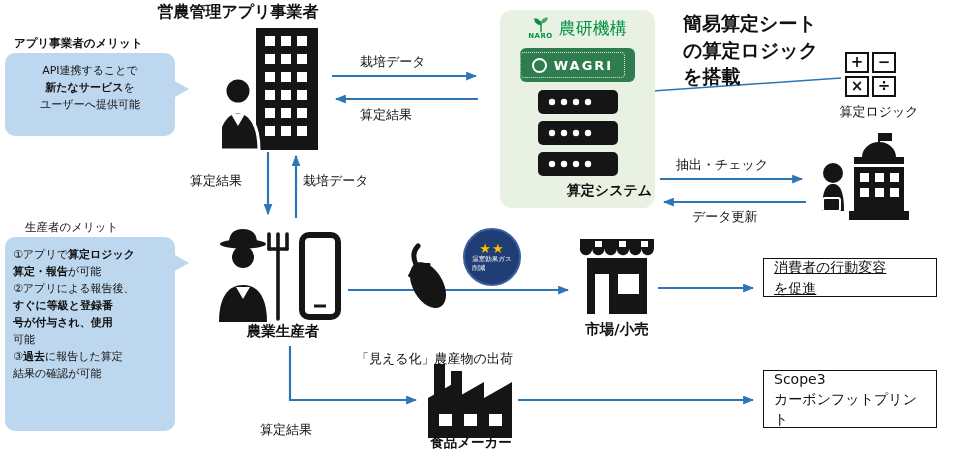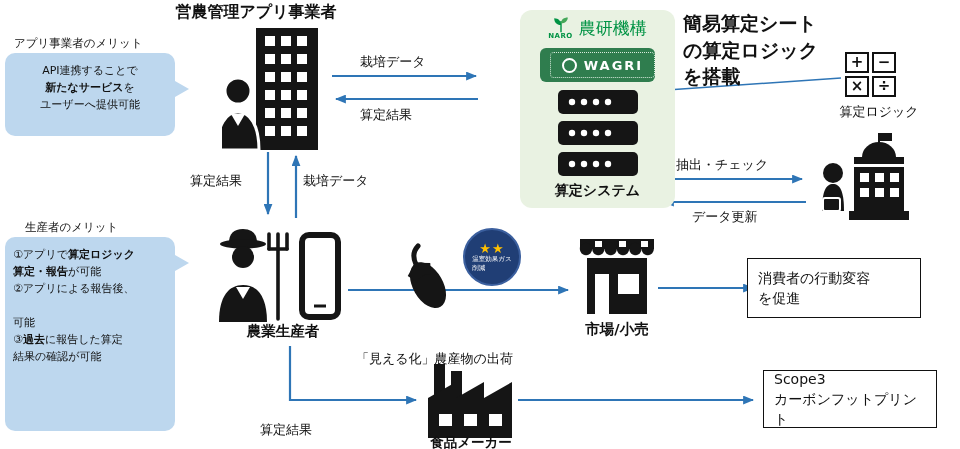--- a/index.html
+++ b/index.html
@@ -16,26 +16,26 @@
                  border-bottom:8px solid transparent;border-left:14px solid #BDD7EE;}
   .callout-text{font-size:11px;line-height:1.55;white-space:pre-line;padding:9px 8px;}
   .center{text-align:center;}
   .note{font-size:19px;font-weight:bold;line-height:1.4;white-space:pre-line;}
   .naro-panel{background:#E9F2E2;border-radius:12px;}
   .naro-logo-row{display:flex;align-items:center;justify-content:center;gap:6px;padding-top:7px;}
   .naro-mark{display:flex;flex-direction:column;align-items:center;line-height:1;}
   .naro-abbr{font-size:7px;font-weight:bold;color:#009344;letter-spacing:.5px;}
   .naro-name{font-size:17px;font-weight:normal;color:#009344;white-space:nowrap;}
   .wagri{position:absolute;left:20px;top:38px;width:115px;height:34px;background:#2F7D4E;border-radius:6px;
-         display:flex;align-items:center;justify-content:flex-end;}
+         display:flex;align-items:center;justify-content:flex-start;}
   .wagri-inner{display:flex;align-items:center;justify-content:center;gap:7px;border:1.5px dotted #D8EADC;
                border-radius:4px;width:103px;height:24px;}
   .wagri-ring{width:11px;height:11px;border:2.5px solid #fff;border-radius:50%;}
   .wagri-text{color:#fff;font-weight:bold;font-size:13px;letter-spacing:2px;}
-  .sys-label{position:absolute;left:0;top:172px;width:100%;text-align:center;font-weight:bold;font-size:14px;}
+  .sys-label{position:absolute;left:0;top:172px;width:100%;text-align:center;font-weight:bold;font-size:14px;padding-left:32px;}
   .calc{display:grid;grid-template-columns:24px 24px;grid-auto-rows:21px;gap:3px;}
   .calc span{border:2.5px solid #111;background:#fff;display:flex;align-items:center;justify-content:center;
              font-weight:bold;font-size:15px;line-height:1;}
   .obox{border:1.5px solid #111;background:#fff;font-size:14px;line-height:1.45;padding:4px 10px;
         display:flex;flex-direction:column;justify-content:center;white-space:pre-line;box-sizing:border-box;}
   .medal{width:58px;height:58px;border-radius:50%;background:#203E75;border:2px solid #3B5F9E;
          display:flex;flex-direction:column;align-items:center;justify-content:center;box-sizing:border-box;}
   .stars{color:#FFC000;font-size:13px;line-height:1;letter-spacing:1px;}
   .medal-text{color:#fff;font-size:6.5px;line-height:1.35;text-align:left;white-space:pre-line;margin-top:0;}
 </style>
@@ -58,23 +58,23 @@
       <line x1="806" y1="202" x2="664" y2="202" marker-end="url(#ah)"></line>
       <line x1="268" y1="152" x2="268" y2="214" marker-end="url(#ah)"></line>
       <line x1="296" y1="218" x2="296" y2="156" marker-end="url(#ah)"></line>
       <line x1="348" y1="290" x2="568" y2="290" marker-end="url(#ah)"></line>
       <line x1="658" y1="288" x2="753" y2="288" marker-end="url(#ah)"></line>
       <polyline points="290,346 290,400 416,400" marker-end="url(#ah)"></polyline>
       <line x1="518" y1="400" x2="753" y2="400" marker-end="url(#ah)"></line>
     </g>
   </svg>
 
-  <div class="abs ttl" style="left:148px;top:2px;width:216px;">営農管理アプリ事業者</div>
-
-  <div class="abs small-h" style="left:14px;top:36px;">アプリ事業者のメリット</div>
+  <div class="abs ttl" style="left:130px;top:2px;width:216px;">営農管理アプリ事業者</div>
+
+  <div class="abs small-h" style="left:14px;top:36px;font-weight:bold;">アプリ事業者のメリット</div>
   <div class="abs callout" style="left:5px;top:53px;width:170px;height:83px;">
     <div class="tail" style="top:28px;"></div>
     <div class="callout-text center"><span>API連携することで
 </span><span class="b">新たなサービス</span><span>を
 ユーザーへ提供可能</span></div>
   </div>
 
   <svg class="abs" style="left:222px;top:28px;" width="100" height="122" viewBox="0 0 100 122">
     <rect x="34" y="0" width="62" height="122" fill="#151515"></rect>
     <g fill="#fff">
@@ -95,21 +95,21 @@
         <rect x="75" y="80" width="10" height="10"></rect>
       <rect x="43" y="98" width="10" height="10"></rect>
         <rect x="59" y="98" width="10" height="10"></rect>
         <rect x="75" y="98" width="10" height="10"></rect>
     </g>
     <circle cx="16" cy="63" r="13" fill="#151515" stroke="#fff" stroke-width="3"></circle>
     <path d="M-5,122 C-5,97 4,84 16,84 C28,84 37,97 37,122 Z" fill="#151515" stroke="#fff" stroke-width="3"></path>
     <path d="M9,86 L16,98 L23,86 Z" fill="#fff"></path>
   </svg>
 
-  <div class="abs naro-panel" style="left:500px;top:10px;width:155px;height:198px;margin-left:20px;">
+  <div class="abs naro-panel" style="left:500px;top:10px;width:155px;height:198px;">
     <div class="naro-logo-row">
       <span class="naro-mark">
         <svg width="16" height="16" viewBox="0 0 20 20">
           <path d="M10,19 C10,13 10,9 10,5" stroke="#009344" stroke-width="1.8" fill="none"></path>
           <path d="M10,10 C4,10 1.5,6 1.5,1.5 C7,1.5 10,5 10,10 Z" fill="#009344"></path>
           <path d="M10,8 C15,8 18.5,4.5 18.5,0.5 C13.5,0.5 10,3 10,8 Z" fill="#46A85A"></path>
         </svg>
         <span class="naro-abbr">NARO</span>
       </span>
       <span class="naro-name">農研機構</span>
@@ -179,21 +179,22 @@
   <div class="abs lbl" style="left:303px;top:172px;">栽培データ</div>
   <div class="abs lbl" style="left:676px;top:156px;">抽出・チェック</div>
   <div class="abs lbl" style="left:692px;top:208px;">データ更新</div>
 
   <div class="abs small-h" style="left:25px;top:220px;">生産者のメリット</div>
   <div class="abs callout" style="left:5px;top:237px;width:170px;height:194px;">
     <div class="tail" style="top:18px;"></div>
     <div class="callout-text"><span>①アプリで</span><span class="b">算定ロジック</span><span>
 </span><span class="b">算定・報告</span><span>が可能
 ②アプリによる報告後、
-</span><span>
+</span><span class="b">すぐに等級と登録番
+号が付与され、使用</span><span>
 可能
 ③</span><span class="b">過去</span><span>に報告した算定
 結果の確認が可能</span></div>
   </div>
 
   <svg class="abs" style="left:210px;top:226px;" width="80" height="96" viewBox="0 0 80 96">
     <path d="M19,17 Q19,3 33,3 Q47,3 47,17 Z" fill="#151515"></path>
     <ellipse cx="33" cy="18" rx="23" ry="4.5" fill="#151515"></ellipse>
     <circle cx="33" cy="31" r="11" fill="#151515"></circle>
     <path d="M9,96 C9,70 19,59 33,59 C47,59 57,70 57,96 Z" fill="#151515"></path>
@@ -235,21 +236,21 @@
       <circle cx="69.7" cy="13" r="6.2" fill="#151515"></circle>
     <rect x="17" y="5" width="7" height="6" fill="#fff"></rect>
       <rect x="41" y="5" width="7" height="6" fill="#fff"></rect>
     <rect x="63" y="5" width="7" height="6" fill="#fff"></rect>
     <rect x="9" y="22" width="60" height="56" fill="#151515"></rect>
     <rect x="17" y="38" width="14" height="40" fill="#fff"></rect>
     <rect x="40" y="38" width="21" height="20" fill="#fff"></rect>
   </svg>
   <div class="abs blabel" style="left:572px;top:320px;width:90px;">市場/小売</div>
 
-  <div class="abs obox" style="left:747px;top:258px;width:174px;height:60px;">消費者の行動変容
+  <div class="abs obox" style="left:763px;top:258px;width:174px;height:39px;text-decoration:underline;">消費者の行動変容
 を促進</div>
   <div class="abs obox" style="left:763px;top:370px;width:174px;height:58px;">Scope3
 カーボンフットプリント</div>
 
   <div class="abs lbl" style="left:260px;top:421px;">算定結果</div>
   <svg class="abs" style="left:426px;top:362px;" width="90" height="76" viewBox="0 0 90 76">
     <rect x="8" y="2" width="11" height="36" fill="#151515"></rect>
     <rect x="25" y="9" width="11" height="29" fill="#151515"></rect>
     <path d="M2,76 L2,36 L30,20 L30,36 L58,20 L58,36 L86,20 L86,76 Z" fill="#151515"></path>
     <rect x="13" y="52" width="13" height="12" fill="#fff"></rect>

